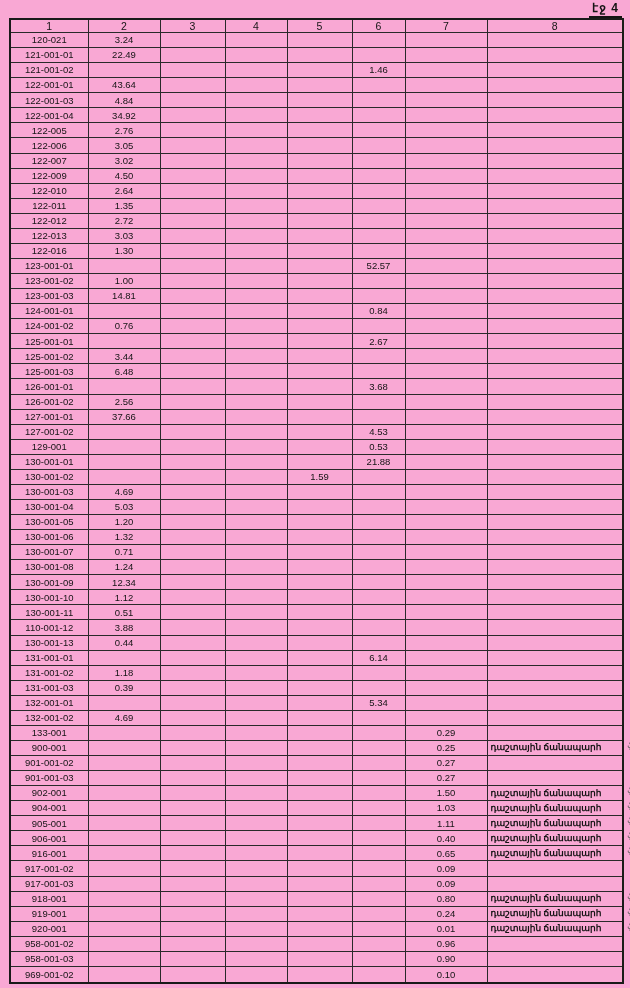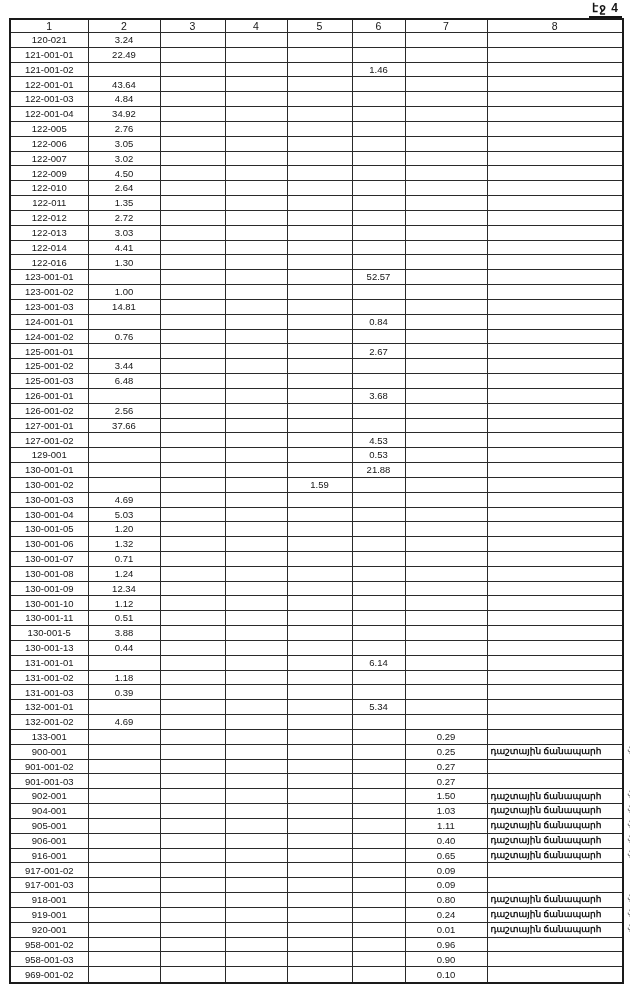--- a/index.html
+++ b/index.html
@@ -1,19 +1,19 @@
 <!DOCTYPE html>
 <html><head>
 <meta charset="utf-8">
 <style>
   html,body{margin:0;padding:0;background:#e8e8e4;}
   .page{
     position:relative;
     width:630px;height:988px;
-    background:#ffffff;
+    background:#f9a8d4;
     font-family:"Liberation Sans", sans-serif;
     color:#141414;
     overflow:hidden;
   }
   .page-label{
     position:absolute;top:1px;right:8px;
     font-size:12px;font-weight:bold;
     border-bottom:2px solid #141414;
     padding:0 3px 1px 3px;
     letter-spacing:1px;
@@ -223,30 +223,20 @@
           <td class="col1">122-013</td>
           <td class="col2">3.03</td>
           <td class="col3"></td>
           <td class="col4"></td>
           <td class="col5"></td>
           <td class="col6"></td>
           <td class="col7"></td>
           <td class="col8"></td>
         </tr>
         <tr>
-          <td class="col1">122-014</td>
-          <td class="col2">4.41</td>
-          <td class="col3"></td>
-          <td class="col4"></td>
-          <td class="col5"></td>
-          <td class="col6"></td>
-          <td class="col7"></td>
-          <td class="col8"></td>
-        </tr>
-        <tr>
           <td class="col1">122-016</td>
           <td class="col2">1.30</td>
           <td class="col3"></td>
           <td class="col4"></td>
           <td class="col5"></td>
           <td class="col6"></td>
           <td class="col7"></td>
           <td class="col8"></td>
         </tr>
         <tr>
@@ -483,21 +473,21 @@
           <td class="col1">130-001-11</td>
           <td class="col2">0.51</td>
           <td class="col3"></td>
           <td class="col4"></td>
           <td class="col5"></td>
           <td class="col6"></td>
           <td class="col7"></td>
           <td class="col8"></td>
         </tr>
         <tr>
-          <td class="col1">130-001-5</td>
+          <td class="col1">110-001-12</td>
           <td class="col2">3.88</td>
           <td class="col3"></td>
           <td class="col4"></td>
           <td class="col5"></td>
           <td class="col6"></td>
           <td class="col7"></td>
           <td class="col8"></td>
         </tr>
         <tr>
           <td class="col1">130-001-13</td>

